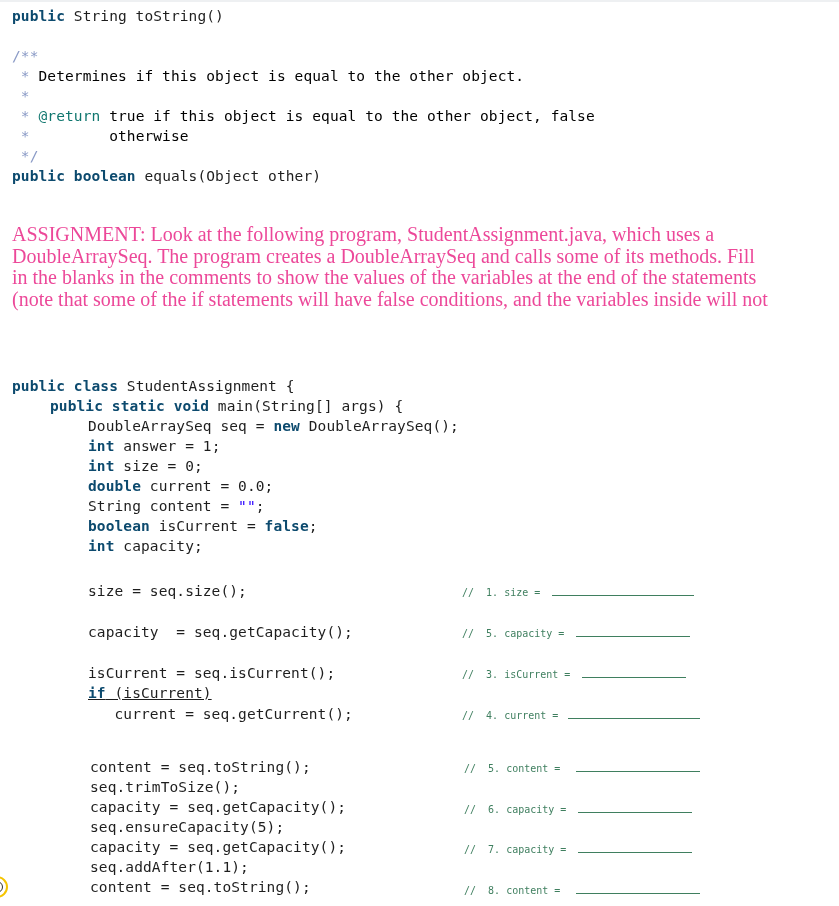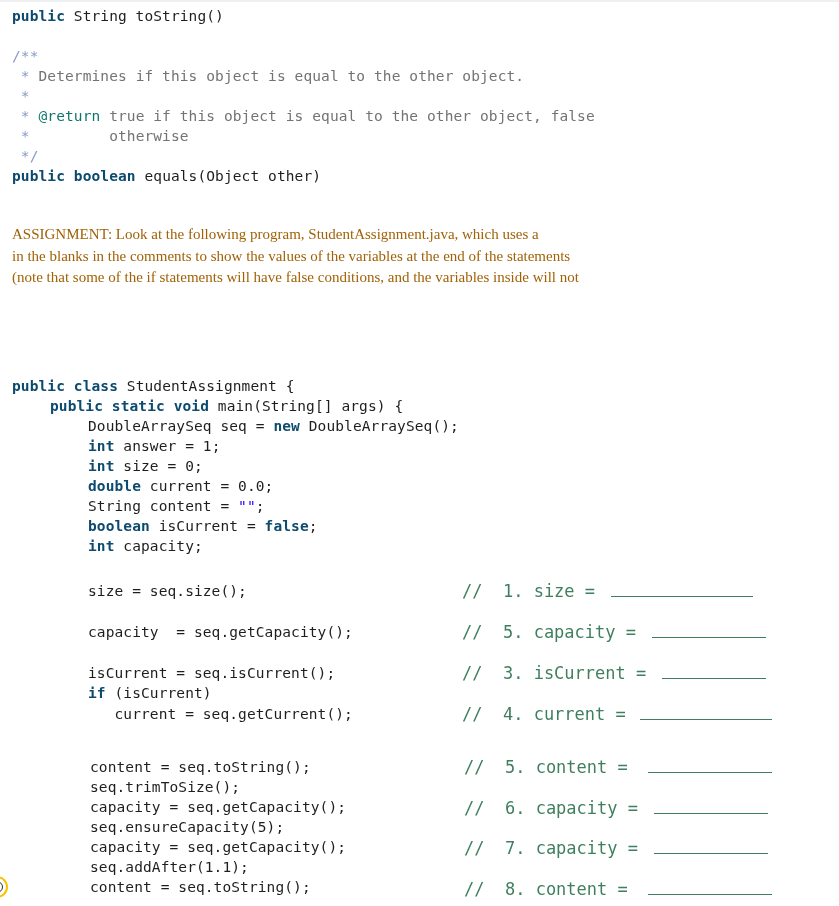--- a/index.html
+++ b/index.html
@@ -1,27 +1,27 @@
 <!DOCTYPE html>
 <html><head>
 <meta charset="utf-8">
 <style>
   html, body { margin: 0; padding: 0; background: #ffffff; }
   body { width: 839px; height: 906px; position: relative; overflow: hidden; }
   .top-edge { position: absolute; left: 0; top: 0; width: 839px; height: 2px; background: #eef0f2; }
   .code { font-family: "DejaVu Sans Mono", "Liberation Mono", monospace; font-size: 14.5px; color: #1e1e1e; white-space: pre; position: absolute; line-height: 20px; letter-spacing: 0.1px; }
   .kw { color: #0c4a6e; font-weight: bold; }
-  .jd { color: #737373; }
+  .jd { color: #000000; }
   .jd-star { color: #8a9ac6; }
   .jd-tag { color: #0f766e; }
   .str { color: #2a00ff; }
-  .prose { position: absolute; left: 12px; top: 224px; width: 800px; font-family: "Liberation Serif", "DejaVu Serif", serif; font-size: 15px; line-height: 21.5px; color: #a16207; }
+  .prose { position: absolute; left: 12px; top: 224px; width: 800px; font-family: "Liberation Serif", "DejaVu Serif", serif; font-size: 20px; line-height: 21.5px; color: #ec4899; }
   .prose p { margin: 0; white-space: nowrap; }
   .blank { display: inline-block; border-bottom: 1.4px solid #3f7f5f; height: 14px; vertical-align: baseline; }
-  .comment-row { position: absolute; font-family: "DejaVu Sans Mono", "Liberation Mono", monospace; font-size: 17px; color: #3f7f5f; white-space: pre; line-height: 20px; }
+  .comment-row { position: absolute; font-family: "DejaVu Sans Mono", "Liberation Mono", monospace; font-size: 10px; color: #3f7f5f; white-space: pre; line-height: 20px; }
   .marker { position: absolute; left: -14px; top: 876px; width: 22px; height: 22px; border-radius: 50%; border: 2px solid #f5c400; box-sizing: border-box; }
   .marker::after { content: ""; position: absolute; left: 3px; top: 3px; width: 12px; height: 12px; border-radius: 50%; border: 1px solid #333; box-sizing: border-box; }
 </style>
 </head>
 <body>
 
 <div class="top-edge"></div>
 
 <div class="code" style="left:12px; top:6px;"><span class="kw">public</span><span> String toString()</span></div>
 
@@ -29,40 +29,41 @@
 <span class="jd-star"> * </span><span class="jd">Determines if this object is equal to the other object.</span>
 <span class="jd-star"> *</span>
 <span class="jd-star"> * </span><span class="jd-tag">@return</span><span class="jd"> true if this object is equal to the other object, false</span>
 <span class="jd-star"> *</span><span class="jd">         otherwise</span>
 <span class="jd-star"> */</span></div>
 
 <div class="code" style="left:12px; top:166px;"><span class="kw">public</span> <span class="kw">boolean</span><span> equals(Object other)</span></div>
 
 <div class="prose">
   <p>ASSIGNMENT:  Look at the following program, StudentAssignment.java, which uses a</p>
+  <p>DoubleArraySeq.   The program creates a DoubleArraySeq and calls some of its methods.   Fill</p>
   <p>in the blanks in the comments to show the values of the variables at the end of the statements</p>
   <p>(note that some of the if statements will have false conditions, and the variables inside will not</p>
 </div>
 
 <div class="code" style="left:12px; top:376px;"><span class="kw">public</span> <span class="kw">class</span><span> StudentAssignment {</span></div>
 
 <div class="code" style="left:50px; top:396px;"><span class="kw">public</span> <span class="kw">static</span> <span class="kw">void</span><span> main(String[] args) {</span></div>
 
 <div class="code" style="left:88px; top:416px;"><span>DoubleArraySeq seq = </span><span class="kw">new</span><span> DoubleArraySeq();</span>
 <span class="kw">int</span><span> answer = 1;</span>
 <span class="kw">int</span><span> size = 0;</span>
 <span class="kw">double</span><span> current = 0.0;</span>
 <span>String content = </span><span class="str">""</span><span>;</span>
 <span class="kw">boolean</span><span> isCurrent = </span><span class="kw">false</span><span>;</span>
 <span class="kw">int</span><span> capacity;</span></div>
 
 <div class="code" style="left:88px; top:581px;">size = seq.size();</div>
 <div class="code" style="left:88px; top:622px;">capacity  = seq.getCapacity();</div>
 <div class="code" style="left:88px; top:663px;text-align:right;">isCurrent = seq.isCurrent();</div>
-<div class="code" style="left:88px; top:683px;"><span class="kw">if</span><span> (isCurrent)</span></div>
+<div class="code" style="left:88px; top:683px;text-decoration:underline;"><span class="kw">if</span><span> (isCurrent)</span></div>
 <div class="code" style="left:88px; top:704px;">   current = seq.getCurrent();</div>
 
 <div class="code" style="left:90px; top:757px;"><span>content = seq.toString();</span>
 <span>seq.trimToSize();</span>
 <span>capacity = seq.getCapacity();</span>
 <span>seq.ensureCapacity(5);</span>
 <span>capacity = seq.getCapacity();</span>
 <span>seq.addAfter(1.1);</span>
 <span>content = seq.toString();</span></div>
 

